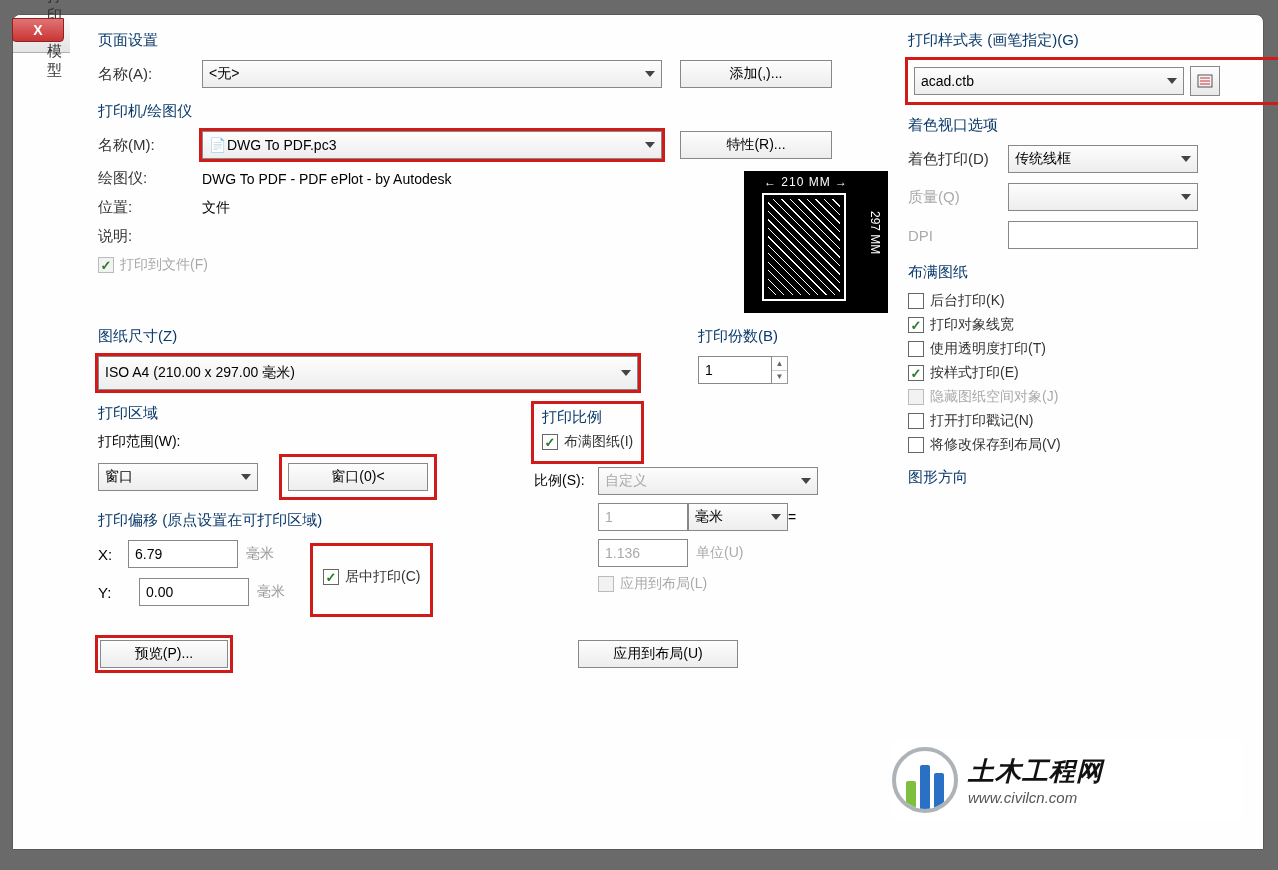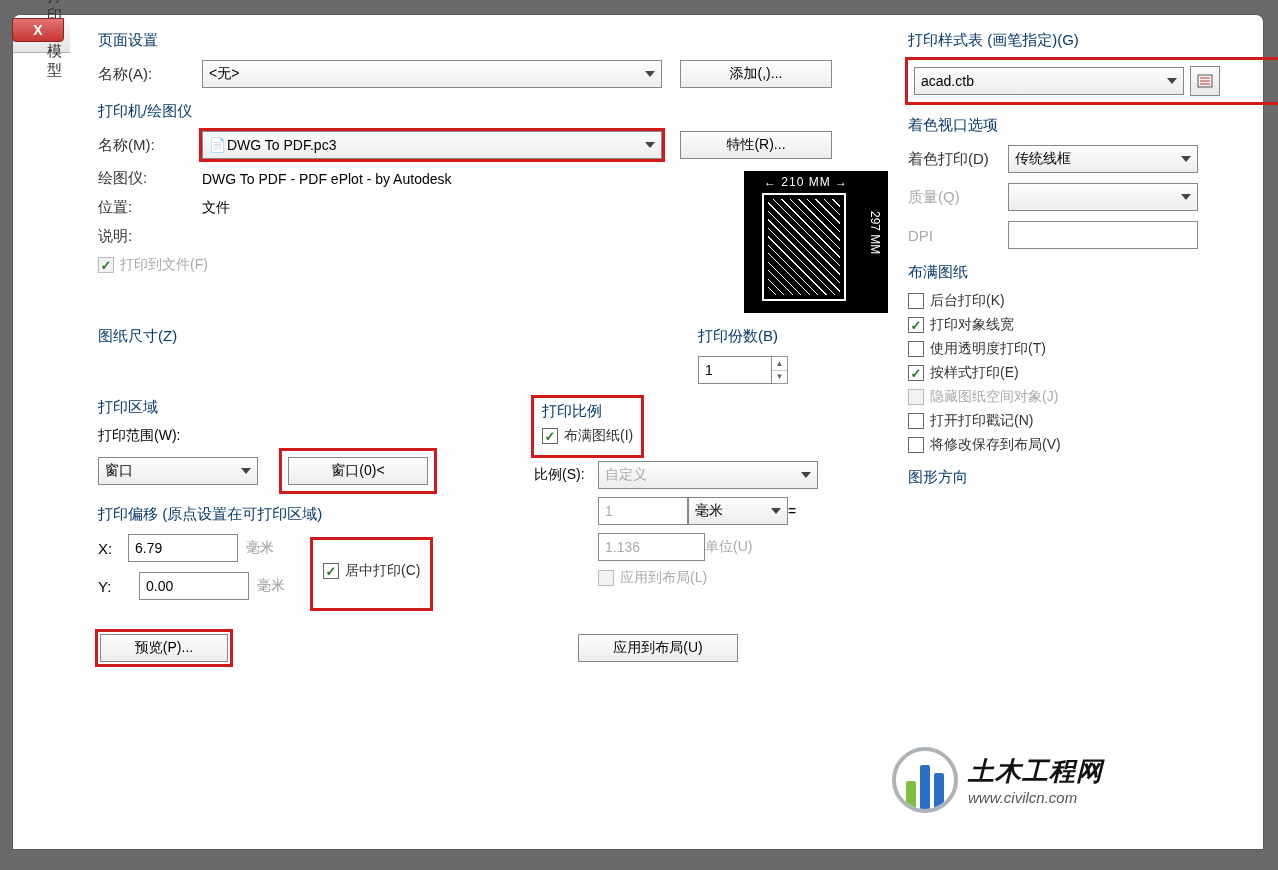--- a/index.html
+++ b/index.html
@@ -264,20 +264,23 @@
                 <div class="dim-right">297 MM</div>
               </div>
             </div>
           </div>
         </div>
       </div>
 
       <div style="display:flex; gap:40px;">
         <div class="group" style="width:560px;">
           <div class="group-title">图纸尺寸(Z)</div>
+          <div class="select hl-red" style="width:540px; height:34px;">
+            <span>ISO A4 (210.00 x 297.00 毫米)</span>
+          </div>
         </div>
         <div class="group">
           <div class="group-title">打印份数(B)</div>
           <div style="display:flex;">
             <input class="input-txt" style="width: 74px;" value="1">
             <div class="spinner">
                 <span>▲</span>
                 <span>▼</span>
               </div>
           </div>
@@ -342,22 +345,22 @@
               </div>
             </div>
             <div class="scale-row" style="padding-left:64px;">
               <input class="input-txt disabled" style="width: 90px;" value="1">
               <div class="select" style="width:100px;">
                 <span>毫米</span>
               </div>
               <span>=</span>
             </div>
             <div class="scale-row" style="padding-left:64px;">
-              <input class="input-txt disabled" style="width: 107px;" value="1.136">
-              <span class="muted-lbl" style="">单位(U)</span>
+              <input class="input-txt disabled" style="width: 90px;" value="1.136">
+              <span class="muted-lbl" style="margin-left:8px;">单位(U)</span>
             </div>
             <div class="cb-row" style="padding-left:64px;">
               <span class="cb disabled"></span>
               <span class="muted-lbl">应用到布局(L)</span>
             </div>
           </div>
         </div>
       </div>
 
       <div style="display:flex; align-items:center; gap:20px; margin-top:8px;">

